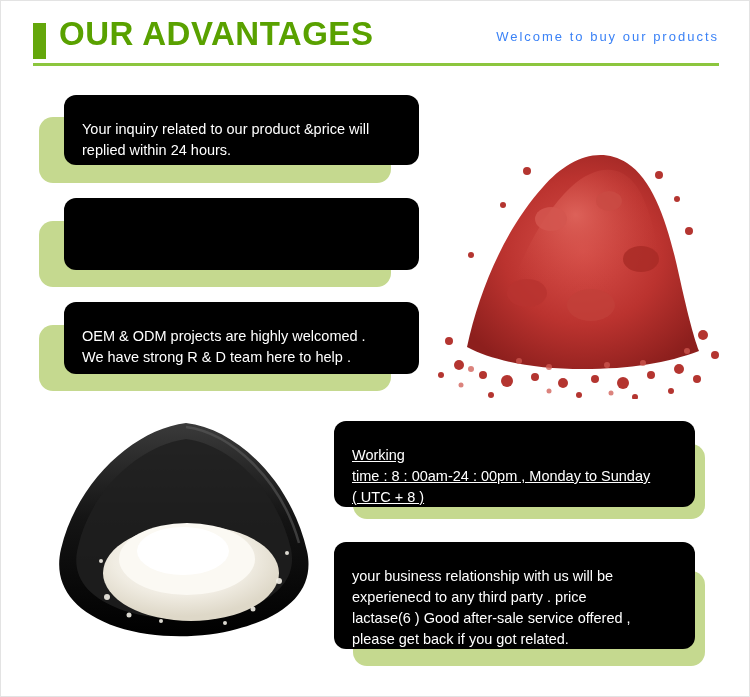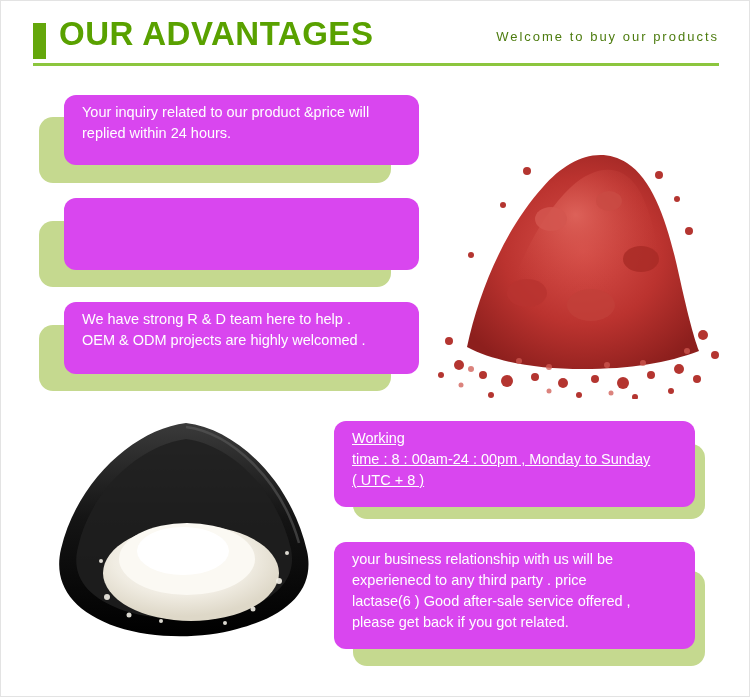--- a/index.html
+++ b/index.html
@@ -47,46 +47,46 @@
     color: #59a100;
     letter-spacing: 0.5px;
     white-space: nowrap;
     font-family: "Liberation Sans", sans-serif;
   }
   .header-sub {
     position: absolute;
     right: 0;
     top: 18px;
     font-size: 13px;
-    color: #4d7c0f;
+    color: #3b82f6;
     letter-spacing: 2px;
     white-space: nowrap;
   }
   .header-rule {
     position: absolute;
     left: 0;
     top: 52px;
     width: 686px;
     height: 3px;
     background: #8cc63e;
   }
 
   
   .bubble-shadow {
     position: absolute;
     background: #c5d98f;
     border-radius: 14px;
   }
   .bubble {
     position: absolute;
-    background: #d946ef;
+    background: #000000;
     border-radius: 12px;
     color: #ffffff;
     box-sizing: border-box;
-    padding: 7px 16px 10px 18px;
+    padding: 24px 16px 10px 18px;
     font-size: 14.5px;
     line-height: 1.45;
   }
   .bubble .line {
     display: block;
     white-space: nowrap;
   }
 
   
   .b1-shadow { left: 38px;  top: 116px; width: 352px; height: 66px; }
@@ -142,22 +142,22 @@
     <span class="line">Your inquiry related to our product &amp;price will</span>
     <span class="line">replied within 24 hours.</span>
   </div>
 
   <div class="bubble-shadow b2-shadow"></div>
   <div class="bubble b2">
   </div>
 
   <div class="bubble-shadow b3-shadow"></div>
   <div class="bubble b3">
+    <span class="line">OEM &amp; ODM projects are highly welcomed .</span>
     <span class="line">We have strong R &amp; D team here to help .</span>
-    <span class="line">OEM &amp; ODM projects are highly welcomed .</span>
   </div>
 
   <div class="bubble-shadow b4-shadow"></div>
   <div class="bubble b4">
     <span class="line">Working</span>
     <span class="line">time : 8 : 00am-24 : 00pm , Monday to Sunday</span>
     <span class="line"> ( UTC + 8 )</span>
   </div>
 
   <div class="bubble-shadow b5-shadow"></div>

